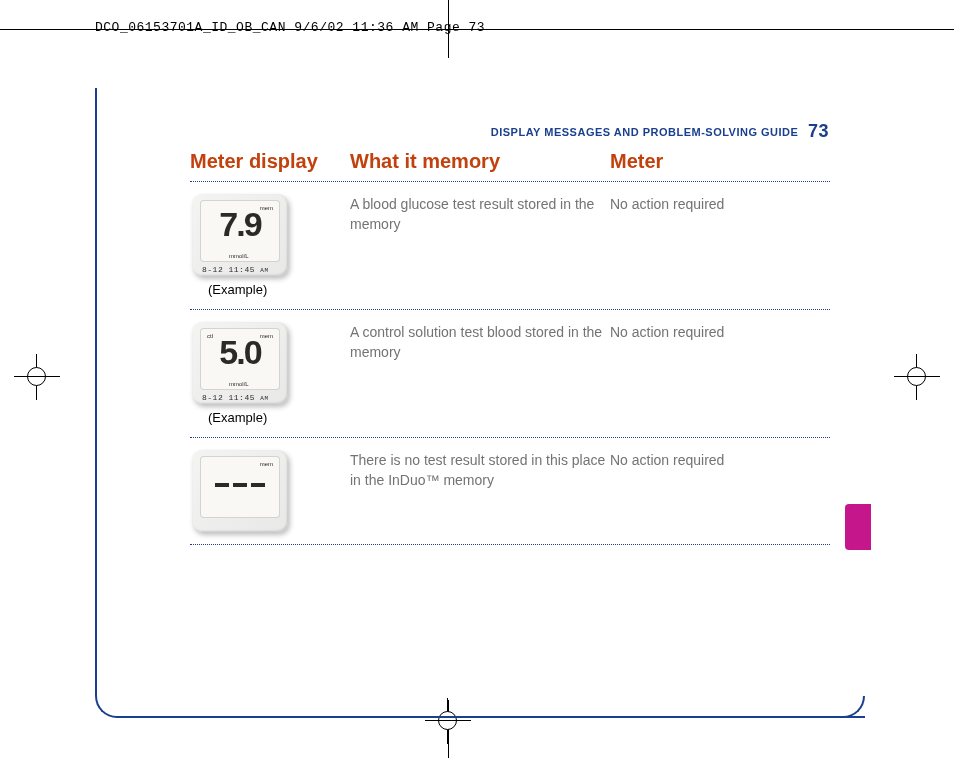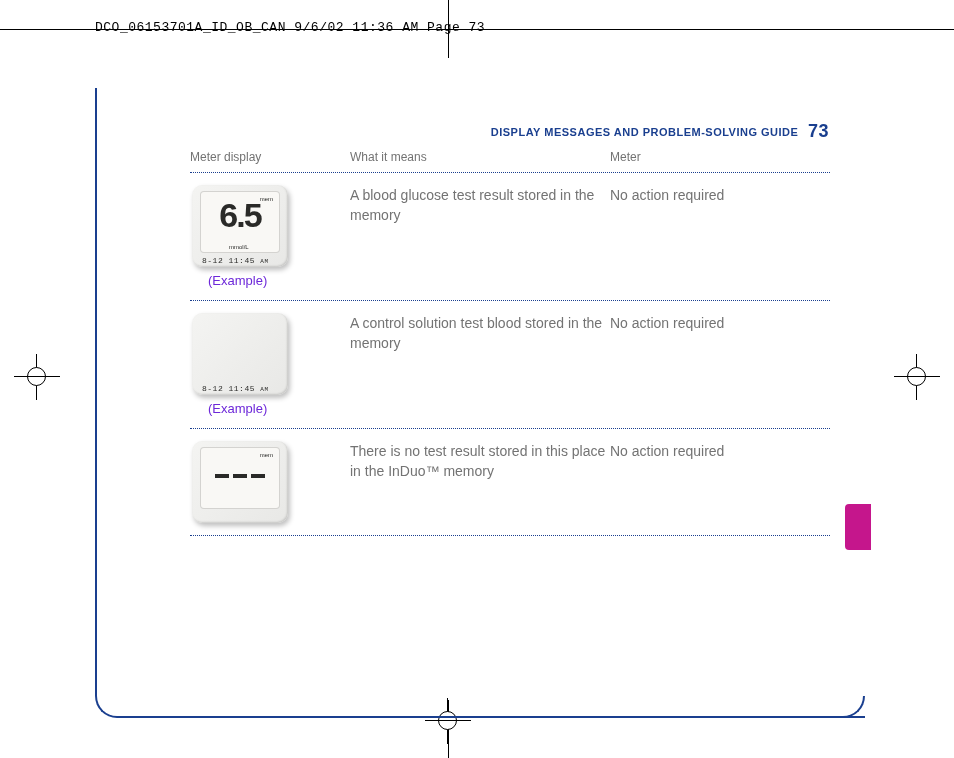--- a/index.html
+++ b/index.html
@@ -72,30 +72,30 @@
     position:absolute;
     left:95px; top:80px;
     width:650px;
   }
   .hdrrow, .trow {
     display:grid;
     grid-template-columns: 160px 260px 200px;
     column-gap: 0;
   }
   .hdrrow { padding-bottom:8px; }
-  .hdrrow div { color:#737373; font-weight:normal; font-size:12px; }
+  .hdrrow div { color:#c2410c; font-weight:bold; font-size:20px; }
   .dotline {
     border:none;
     border-top:1.2px dotted #1a3f8f;
     margin:0 0 0 0;
     width: 640px;
   }
   .trow { padding:12px 0 12px 0; align-items:start; }
   .cell { color:#737373; font-size:14px; line-height:1.45; }
-  .caption { color:#6d28d9; font-size:13px; margin-top:6px; margin-left:18px; }
+  .caption { color:#000000; font-size:13px; margin-top:6px; margin-left:18px; }
 
   
   .meter {
     width:96px; height:82px;
     background:linear-gradient(135deg,#f4f4f2,#e8e8e6);
     border-radius:10px;
     box-shadow: inset -1px -1px 2px rgba(0,0,0,0.15), 2px 3px 5px rgba(0,0,0,0.25);
     position:relative;
     margin-left:2px;
   }
@@ -152,48 +152,54 @@
 
   <div class="runhead">
     <span>DISPLAY MESSAGES AND PROBLEM-SOLVING GUIDE</span>
     <span class="pg">73</span>
   </div>
 
   <div class="content">
 
     <div class="hdrrow">
       <div>Meter display</div>
-      <div>What it means</div>
+      <div>What it memory</div>
       <div>Meter</div>
     </div>
     <hr class="dotline">
 
     <div class="trow">
       <div>
         <div class="meter">
           <div class="scr">
             <div class="small">mem</div>
-            <div class="big">6.5</div>
+            <div class="big">7.9</div>
             <div class="unit">mmol/L</div>
           </div>
           <div class="dt">
             <span>8-12  11:45</span>
             <span class="am">AM</span>
           </div>
         </div>
         <div class="caption">(Example)</div>
       </div>
       <div class="cell">A blood glucose test result stored in the memory</div>
       <div class="cell">No action required</div>
     </div>
     <hr class="dotline">
 
     <div class="trow">
       <div>
         <div class="meter">
+          <div class="scr">
+            <div class="small2">ctl</div>
+            <div class="small">mem</div>
+            <div class="big">5.0</div>
+            <div class="unit">mmol/L</div>
+          </div>
           <div class="dt">
             <span>8-12  11:45</span>
             <span class="am">AM</span>
           </div>
         </div>
         <div class="caption">(Example)</div>
       </div>
       <div class="cell">A control solution test blood stored in the memory</div>
       <div class="cell">No action required</div>
     </div>

